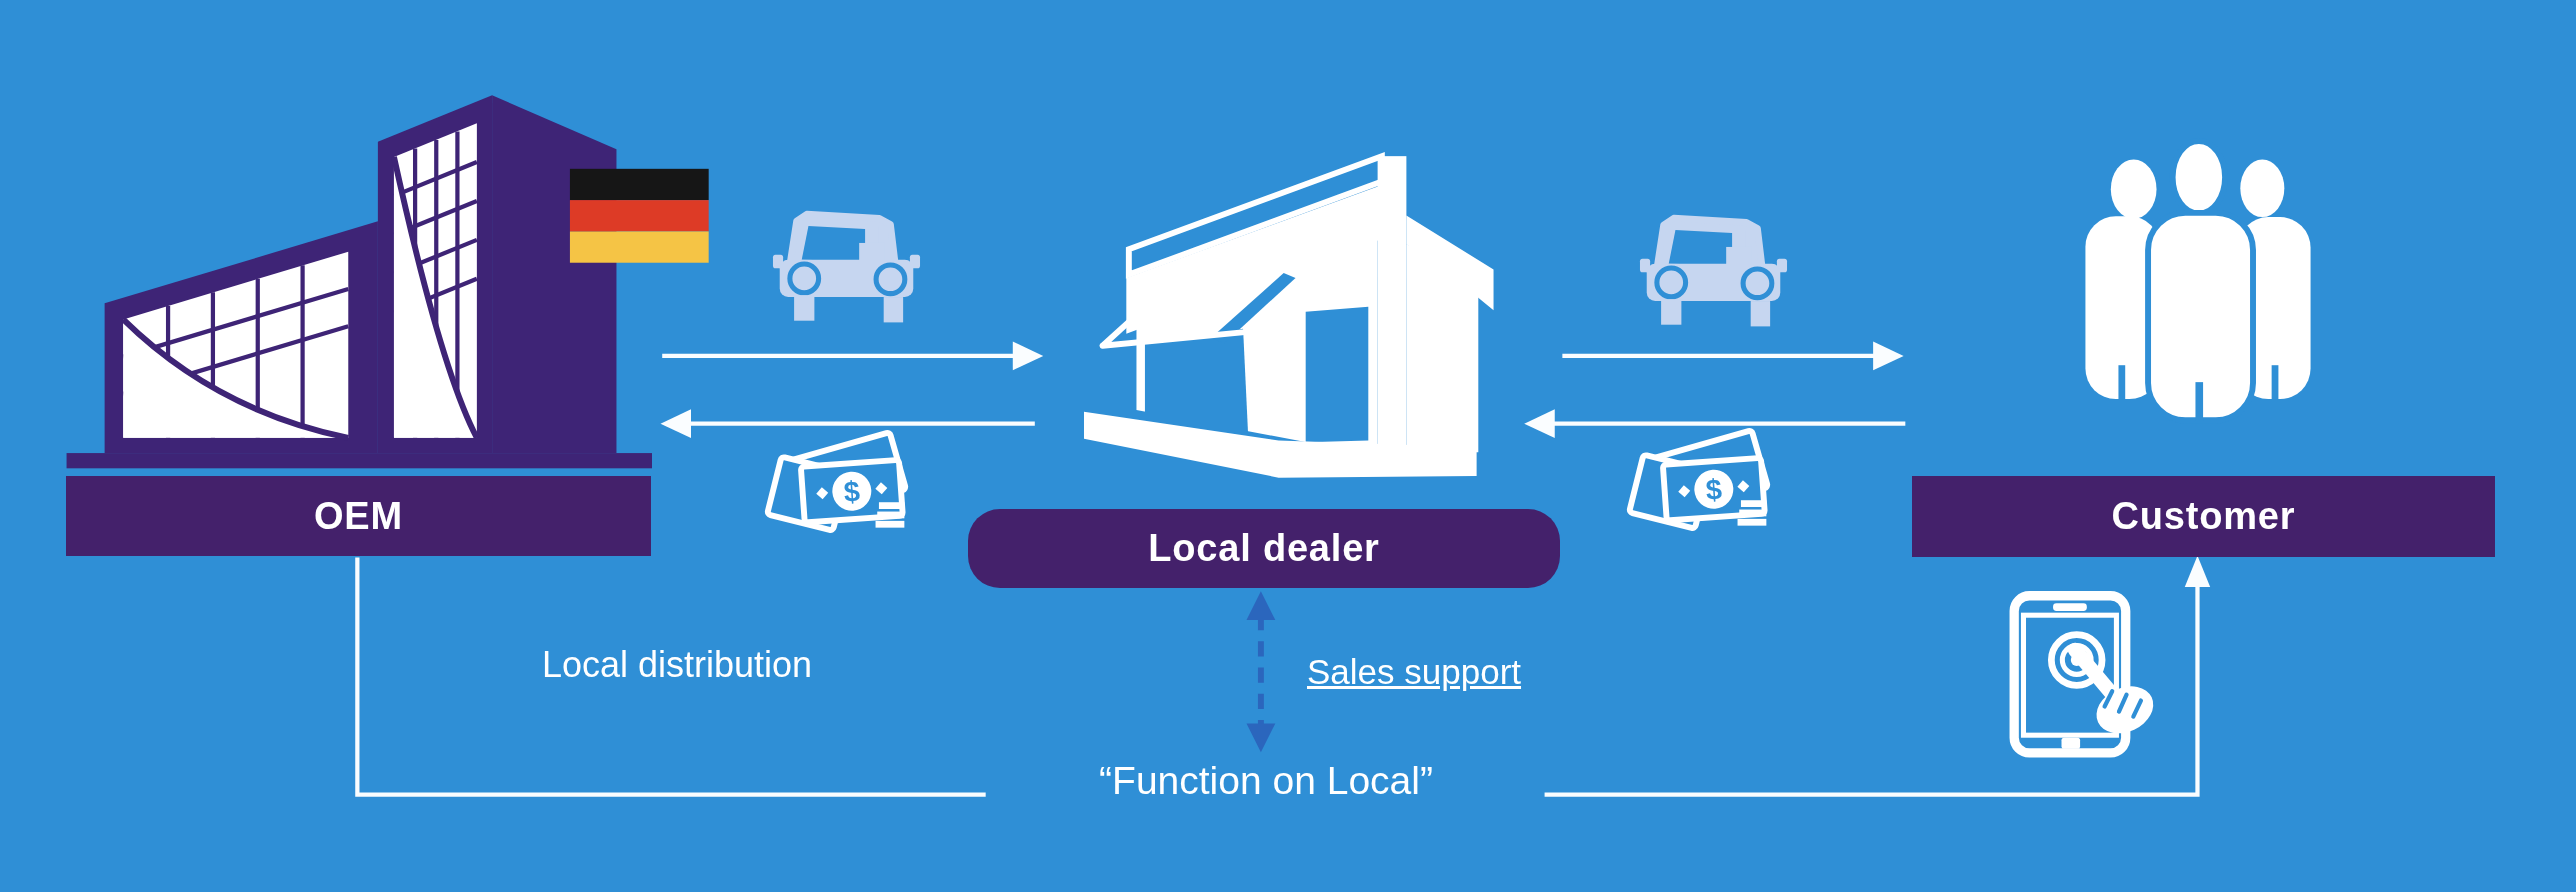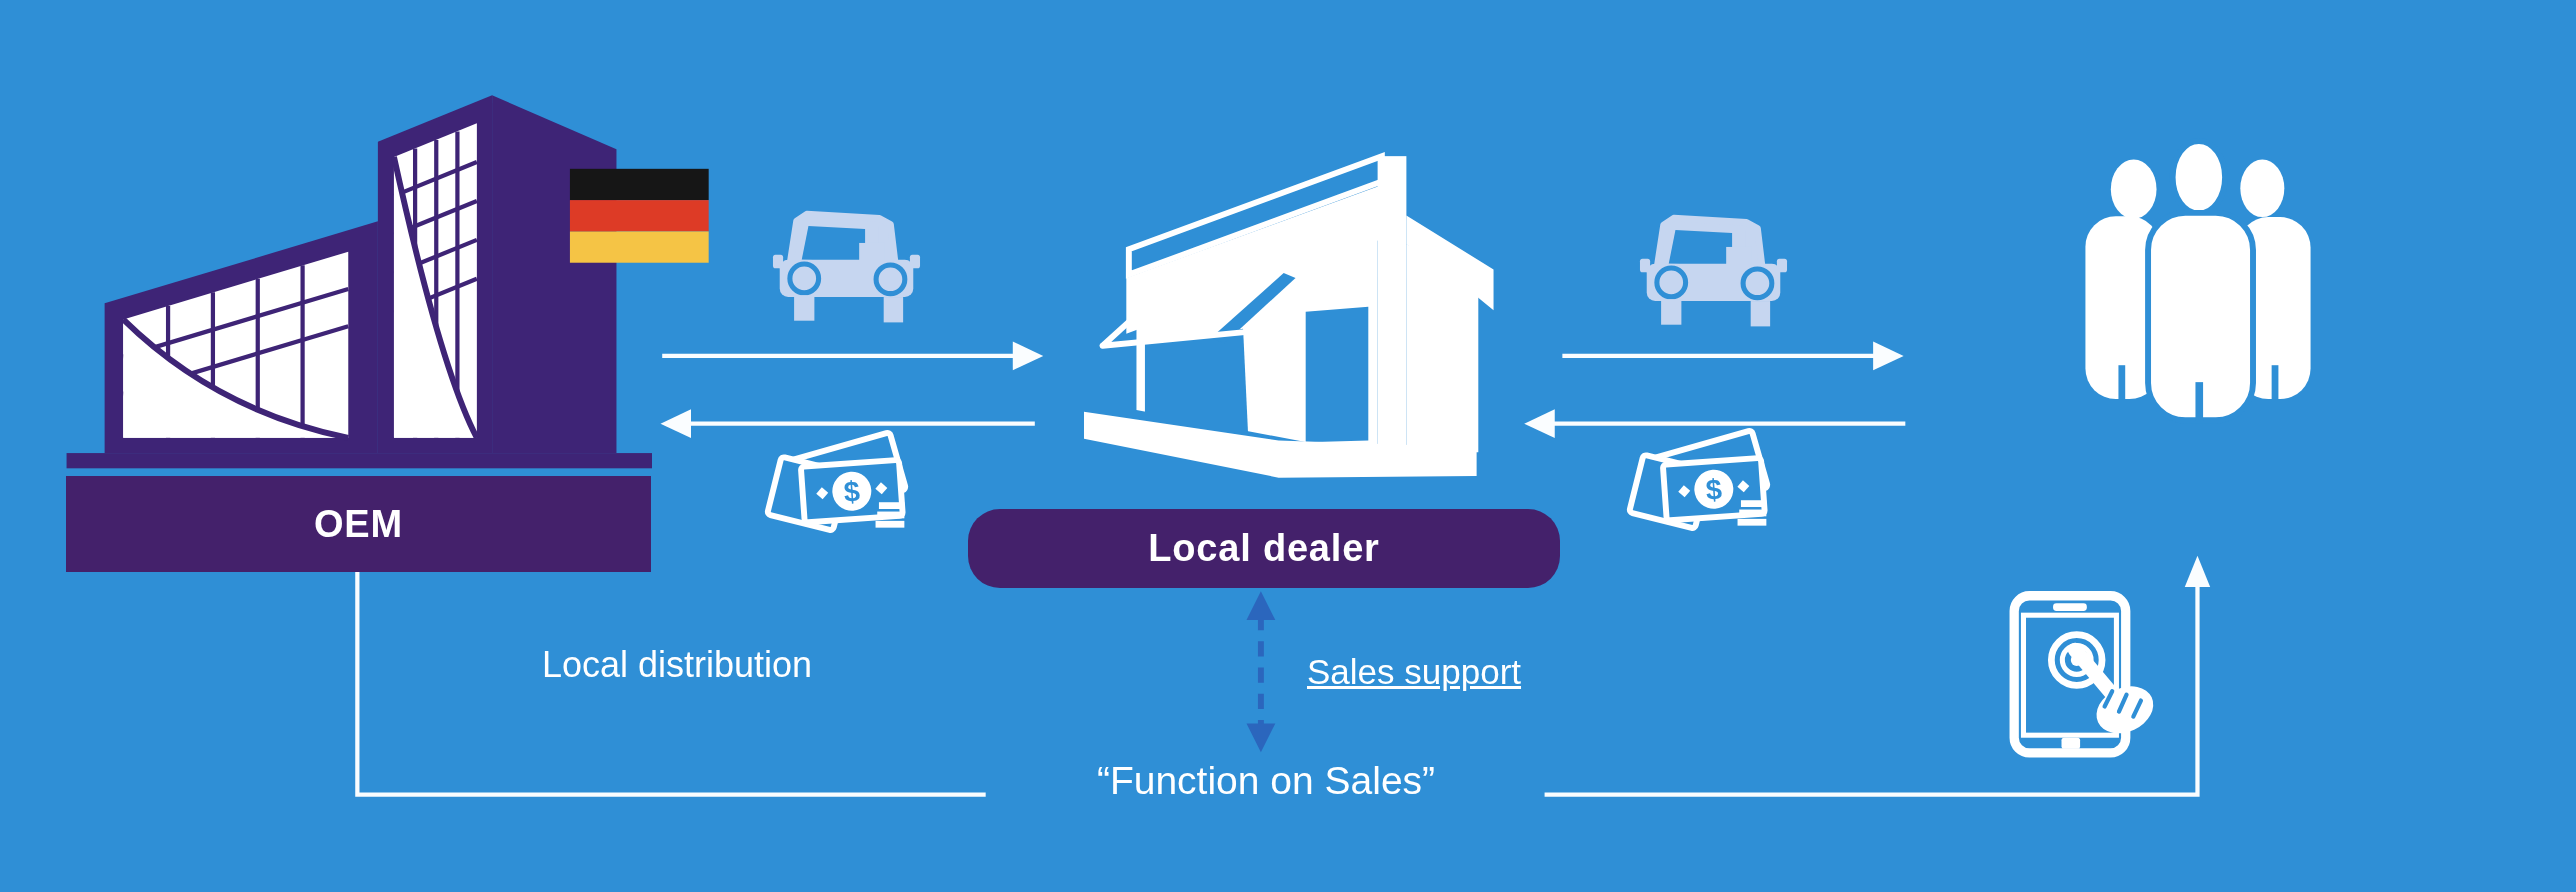--- a/index.html
+++ b/index.html
@@ -236,29 +236,32 @@
       <polygon points="2595,656 2580,693 2610,693" fill="#FAFDFF"></polygon>
     </g>
 
     <g>
       <line x1="1489" y1="726" x2="1489" y2="856" stroke="#2B66BD" stroke-width="7" stroke-dasharray="18 13"></line>
       <polygon points="1489,698 1472,732 1506,732" fill="#2B66BD"></polygon>
       <polygon points="1489,888 1472,854 1506,854" fill="#2B66BD"></polygon>
     </g>
   </svg>
 
-  <div class="entity-box" style="left:66px;top:476px;width:585px;height:96px;">
+  <div class="entity-box" style="left:66px;top:476px;width:585px;height:80px;">
     <span>OEM</span>
   </div>
 
   <div class="entity-box" style="left:968px;top:509px;width:592px;height:79px;border-radius:32px;">
     <span>Local dealer</span>
   </div>
 
+  <div class="entity-box" style="left:1912px;top:476px;width:583px;height:81px;">
+    <span>Customer</span>
+  </div>
 
   <div class="note-label" style="left:474px;top:644px;width:406px;text-align:center;">Local distribution</div>
 
   <div class="note-label" style="left:1307px;top:652px;font-size:35px;text-decoration:underline;">Sales support</div>
 
-  <div class="fod-label" style="left:974px;top:759px;width:584px;">“Function on Sales”</div>
+  <div class="fod-label" style="left:974px;top:759px;width:584px;">“Function on Local”</div>
 
 </div>
 
 
 </body></html>

